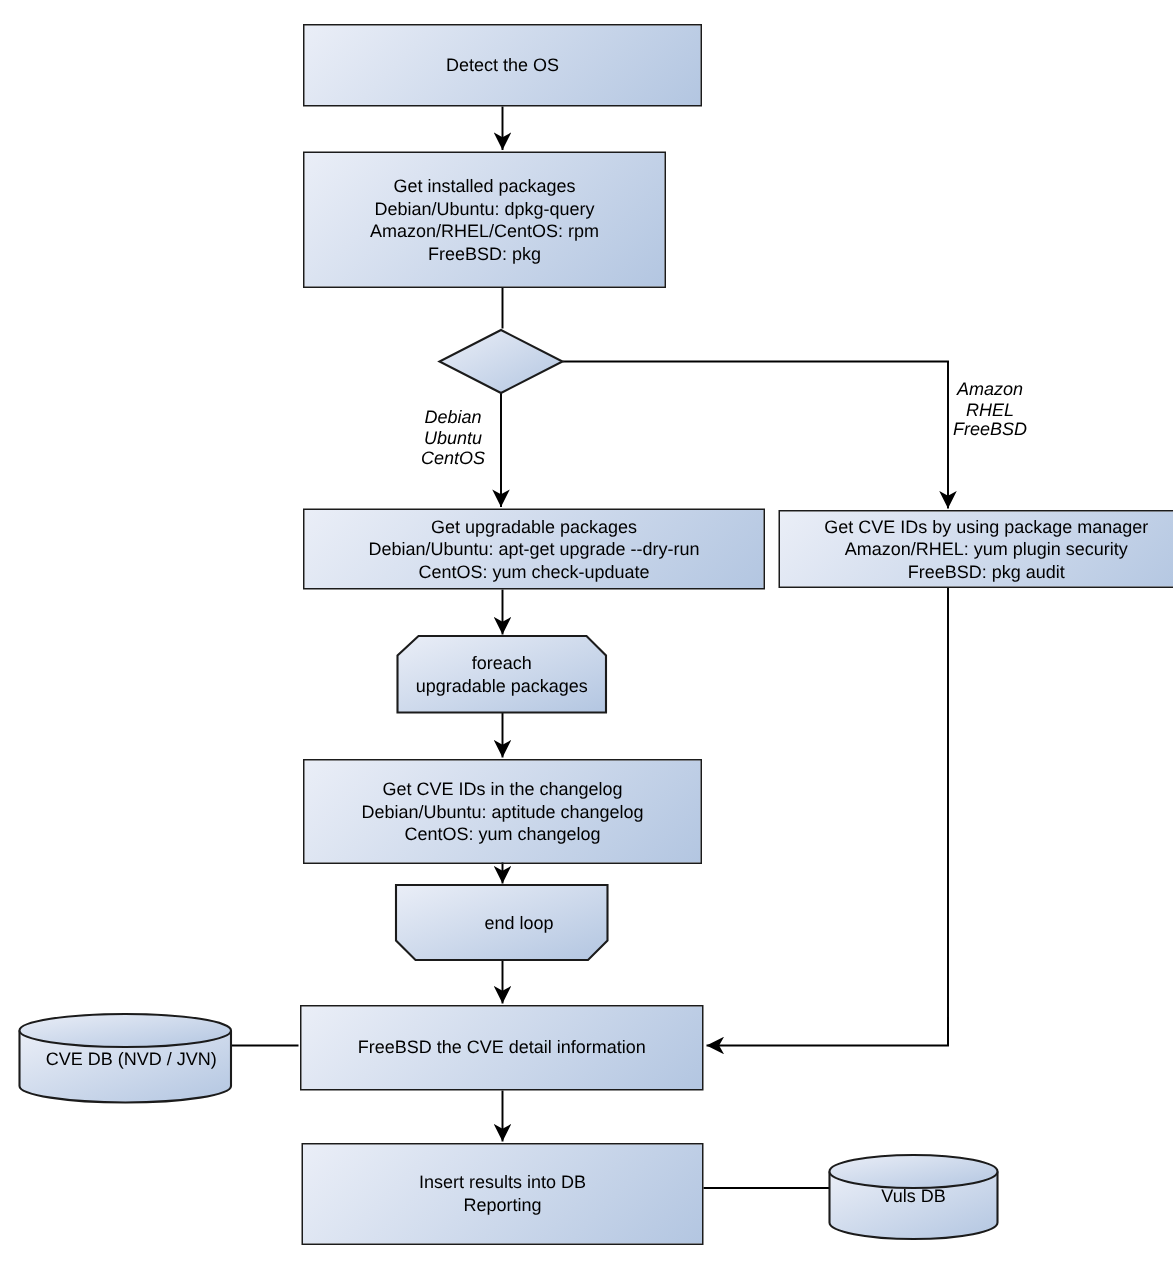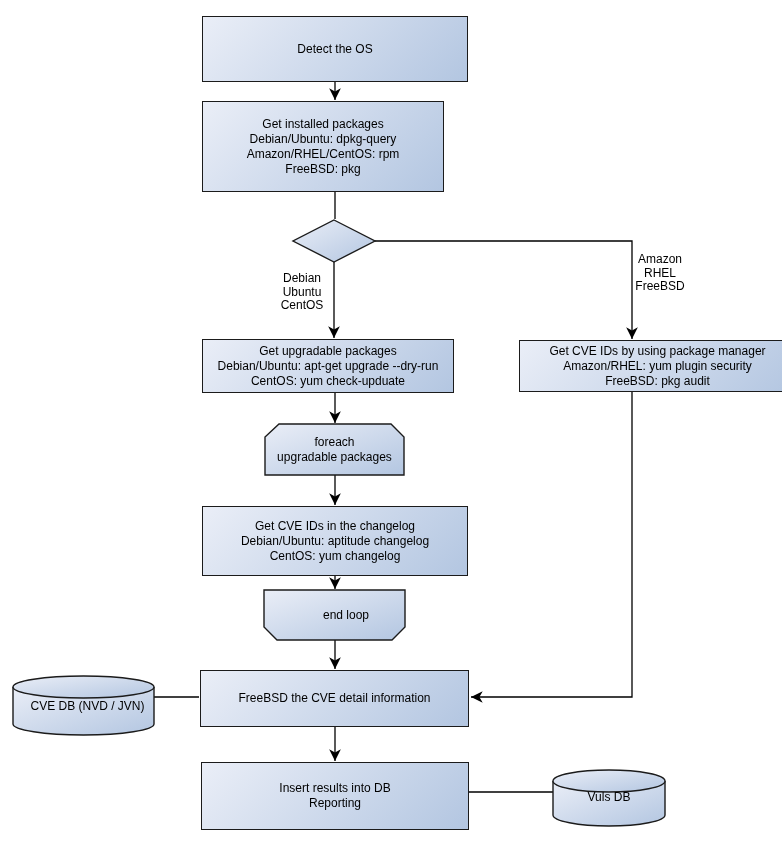--- a/index.html
+++ b/index.html
@@ -40,20 +40,21 @@
     text-align:center;
     white-space:pre-line;
     line-height:15px;
     background:transparent;
   }
   .edge-label{
     position:absolute;
     text-align:center;
     white-space:pre-line;
     line-height:13.5px;
+    font-style:italic;
   }
 </style>
 </head>
 <body>
 
 <div id="canvas">
 
   <svg id="connectors" viewBox="0 0 782 843" xmlns="http://www.w3.org/2000/svg">
     <defs>
       <linearGradient id="nodeGrad" x1="0" y1="0" x2="1" y2="1">
@@ -88,28 +89,28 @@
       <path d="M13,687 V724 A70.5,11 0 0 0 154,724 V687" fill="url(#nodeGrad)" style="stroke:var(--border,#1b1b1b);stroke-width:1.4"></path>
       <ellipse cx="83.5" cy="687" rx="70.5" ry="11" fill="url(#nodeGrad)" style="stroke:var(--border,#1b1b1b);stroke-width:1.4"></ellipse>
     </g>
 
     <g>
       <path d="M553,781 V815 A56,11 0 0 0 665,815 V781" fill="url(#nodeGrad)" style="stroke:var(--border,#1b1b1b);stroke-width:1.4"></path>
       <ellipse cx="609" cy="781" rx="56" ry="11" fill="url(#nodeGrad)" style="stroke:var(--border,#1b1b1b);stroke-width:1.4"></ellipse>
     </g>
   </svg>
 
-  <div class="node rect" style="left:202px;top:16px;width:266px;height:66px">Detect the OS</div>
+  <div class="node rect" style="left:202px;top:16px;width:266px;height:55px">Detect the OS</div>
 
   <div class="node rect" style="left:202px;top:101px;width:242px;height:91px">Get installed packages
 Debian/Ubuntu: dpkg-query
 Amazon/RHEL/CentOS: rpm
 FreeBSD: pkg</div>
 
-  <div class="node rect" style="left:202px;top:339px;width:252px;height:54px">Get upgradable packages
+  <div class="node rect" style="left:202px;top:339px;width:308px;height:54px">Get upgradable packages
 Debian/Ubuntu: apt-get upgrade --dry-run
 CentOS: yum check-upduate</div>
 
   <div class="node rect" style="left:519px;top:340px;width:277px;height:52px">Get CVE IDs by using package manager
 Amazon/RHEL: yum plugin security
 FreeBSD: pkg audit</div>
 
   <div class="node rect" style="left:202px;top:506px;width:266px;height:70px">Get CVE IDs in the changelog
 Debian/Ubuntu: aptitude changelog
 CentOS: yum changelog</div>

